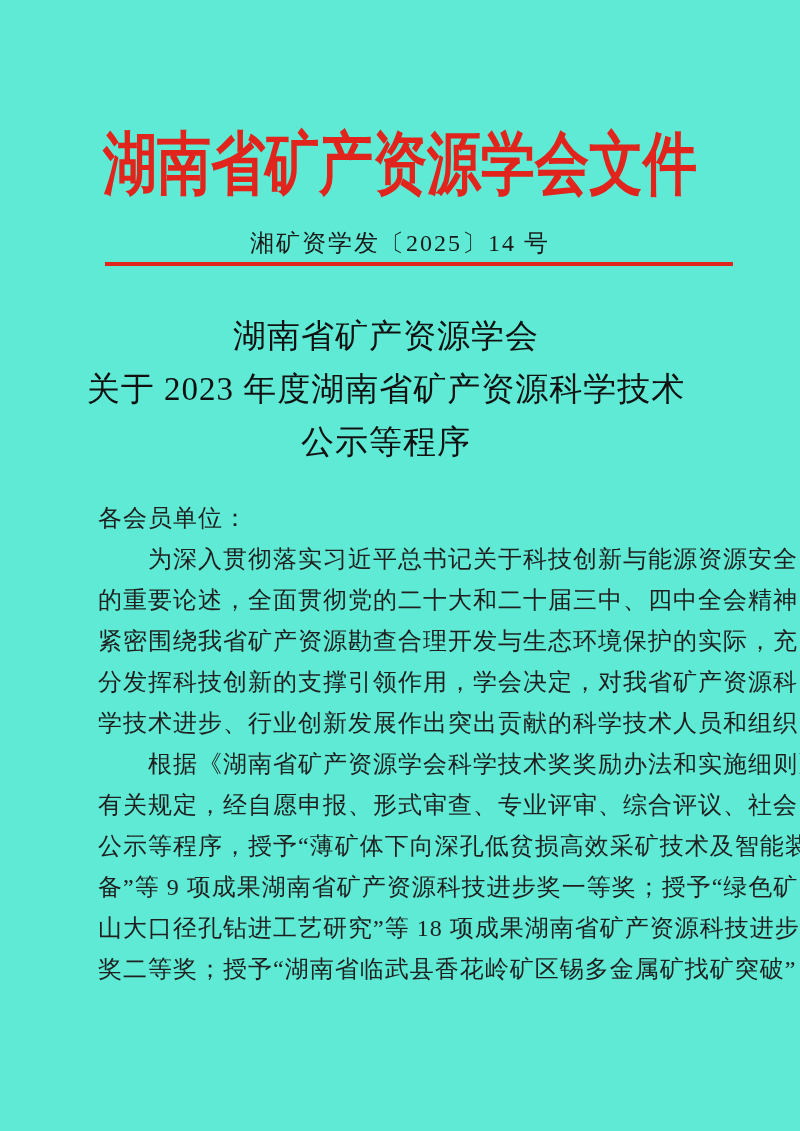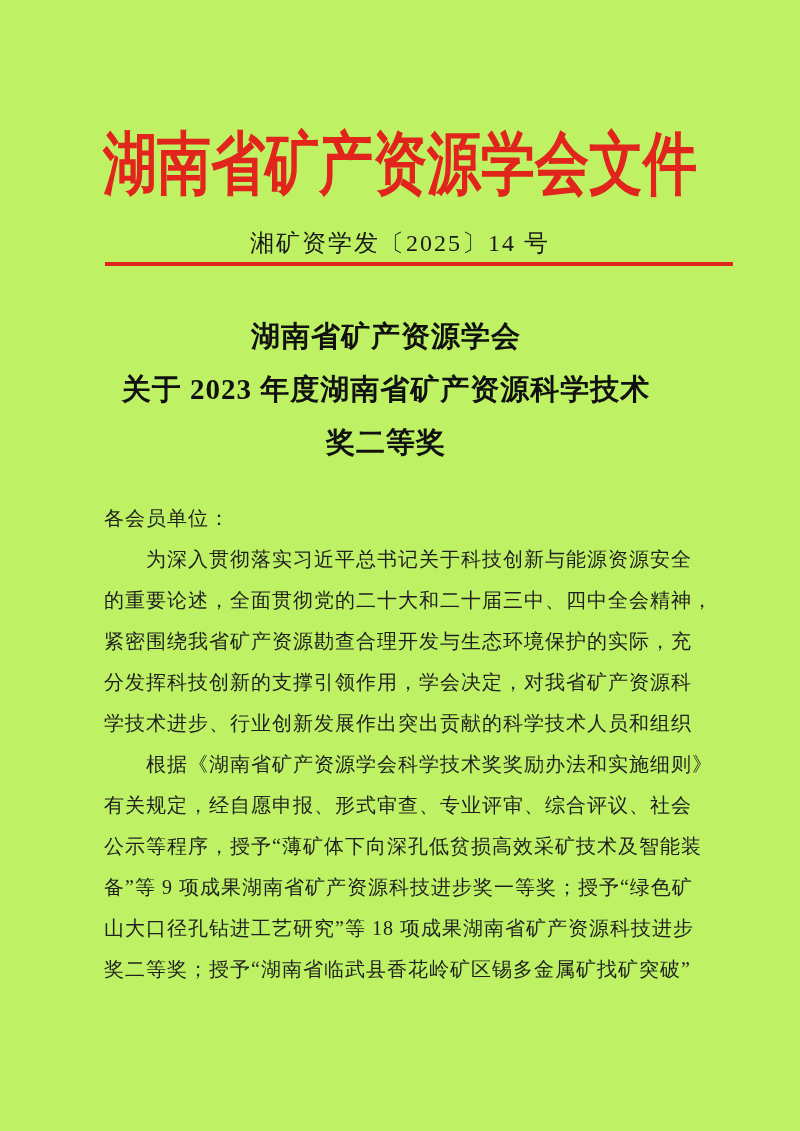--- a/index.html
+++ b/index.html
@@ -8,21 +8,21 @@
     width: 800px;
     height: 1131px;
     position: relative;
     font-family: "Liberation Serif", "DejaVu Serif", serif;
     color: #1a1a1a;
     overflow: hidden;
   }
   .page {
     position: absolute;
     inset: 0;
-    background: #bef264;
+    background: #5eead4;
   }
   
   .org-title {
     position: absolute;
     top: 118px;
     left: 0;
     width: 800px;
     text-align: center;
     font-size: 54px;
     font-weight: bold;
@@ -52,33 +52,33 @@
     height: 4px;
     background: #e1251c;
   }
   
   .title-block {
     position: absolute;
     top: 310px;
     left: 0;
     width: 772px;
     text-align: center;
-    font-weight: bold;
-    font-size: 29px;
+    font-weight: normal;
+    font-size: 33px;
     line-height: 53px;
     color: #111111;
     letter-spacing: 1px;
   }
   
   .body-block {
     position: absolute;
     top: 498px;
-    left: 104px;
+    left: 98px;
     width: 614px;
-    font-size: 20px;
+    font-size: 24px;
     line-height: 41px;
     color: #1f1f1f;
   }
   .body-line {
     white-space: pre;
     letter-spacing: 1px;
   }
 </style>
 </head>
 <body>
@@ -87,21 +87,21 @@
 
   <div class="org-title">湖南省矿产资源学会文件</div>
 
   <div class="doc-number">湘矿资学发〔2025〕14 号</div>
 
   <div class="red-rule"></div>
 
   <div class="title-block">
     <div>湖南省矿产资源学会</div>
     <div>关于 2023 年度湖南省矿产资源科学技术</div>
-    <div>奖二等奖</div>
+    <div>公示等程序</div>
   </div>
 
   <div class="body-block">
     <div class="body-line">各会员单位：</div>
     <div class="body-line">　　为深入贯彻落实习近平总书记关于科技创新与能源资源安全</div>
     <div class="body-line">的重要论述，全面贯彻党的二十大和二十届三中、四中全会精神，</div>
     <div class="body-line">紧密围绕我省矿产资源勘查合理开发与生态环境保护的实际，充</div>
     <div class="body-line">分发挥科技创新的支撑引领作用，学会决定，对我省矿产资源科</div>
     <div class="body-line">学技术进步、行业创新发展作出突出贡献的科学技术人员和组织</div>
     <div class="body-line">　　根据《湖南省矿产资源学会科学技术奖奖励办法和实施细则》</div>

